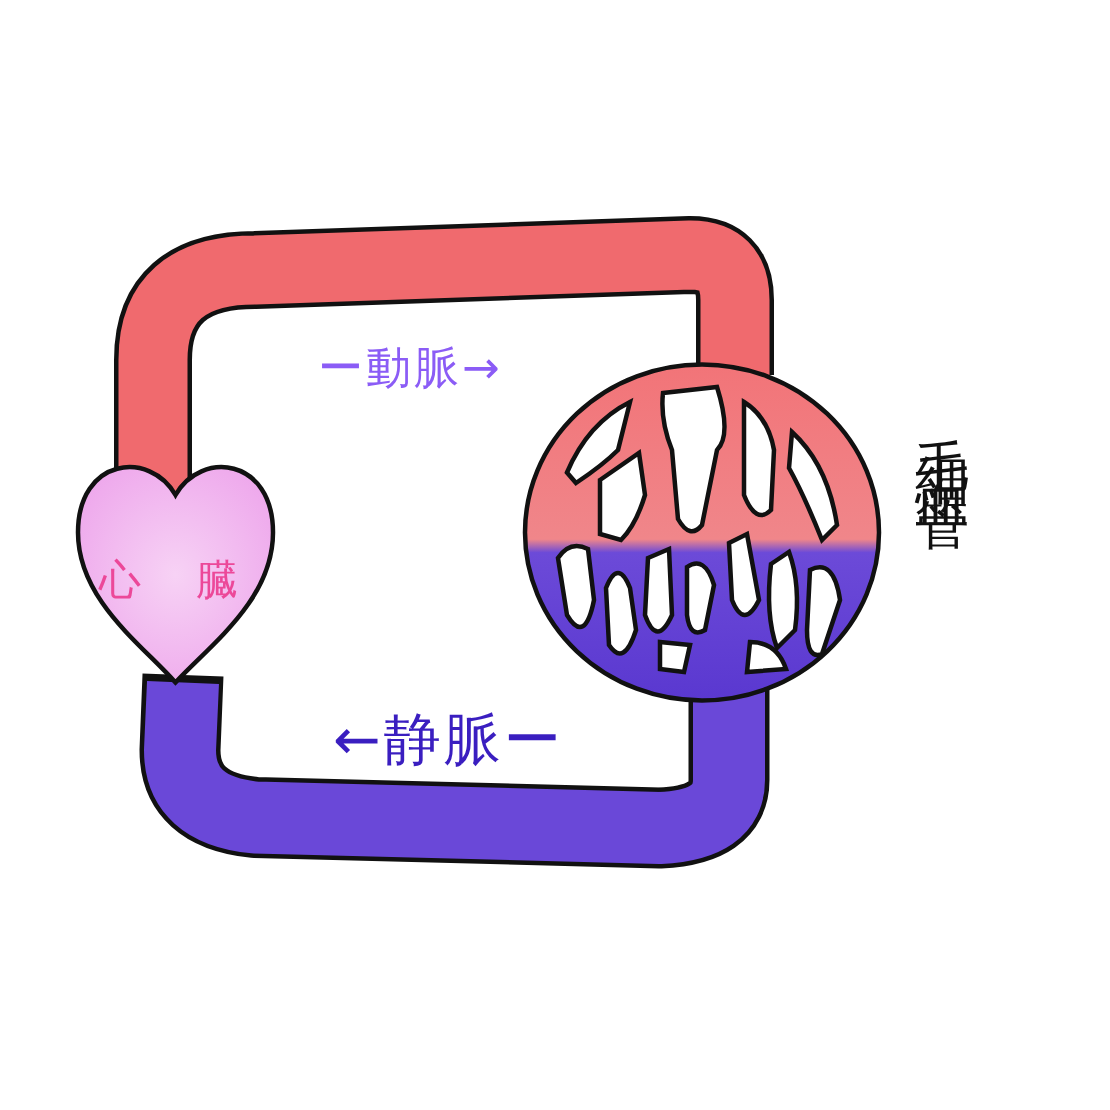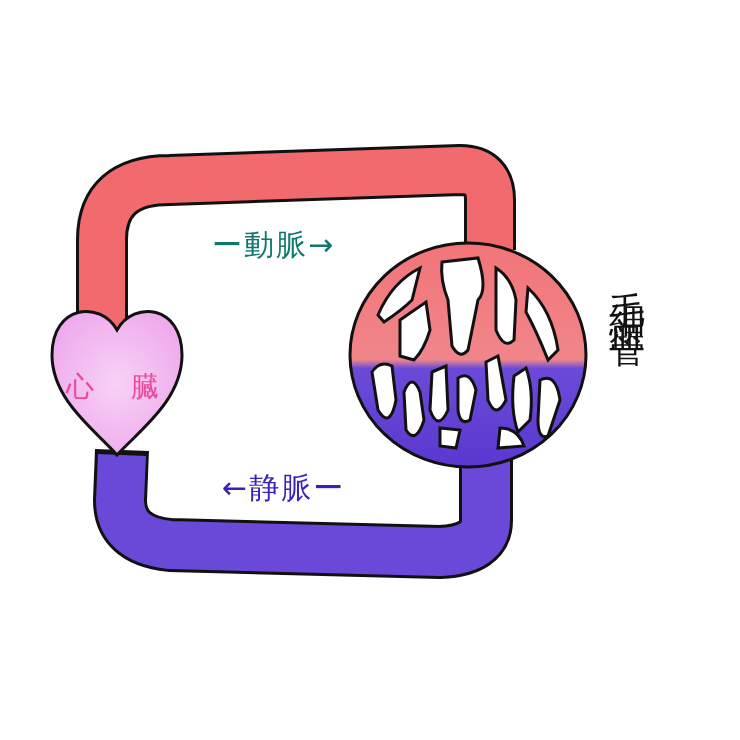--- a/index.html
+++ b/index.html
@@ -1,20 +1,20 @@
 <!DOCTYPE html>
 <html><head>
   <meta charset="utf-8">
   <style>
     html, body { margin: 0; padding: 0; background: #ffffff; }
     body { width: 740px; height: 740px; position: relative; overflow: hidden; font-family: "DejaVu Sans", sans-serif; }
     svg.diagram { position: absolute; left: 0; top: 0; }
     .label { position: absolute; font-family: "DejaVu Sans", sans-serif; white-space: nowrap; }
-    .artery-label { left: 212px; top: 225px; font-size: 30px; color: #0f766e; letter-spacing: 2px; }
-    .vein-label { left: 222px; top: 468px; font-size: 30px; color: #3a1ec0; letter-spacing: 2px; text-align: right; }
+    .artery-label { left: 212px; top: 225px; font-size: 30px; color: #8b5cf6; letter-spacing: 2px; }
+    .vein-label { left: 222px; top: 468px; font-size: 38px; color: #3a1ec0; letter-spacing: 2px; text-align: right; }
     .heart-label { left: 66px; top: 368px; font-size: 28px; color: #ec4899; letter-spacing: 14px; }
     .cap-label { left: 602px; top: 262px; font-size: 36px; color: #111; writing-mode: vertical-rl; letter-spacing: 14px; }
   </style>
 </head>
 <body>
 
 <svg class="diagram" width="740" height="740" viewBox="0 0 740 740">
   <defs>
     <linearGradient id="capGrad" x1="0" y1="0" x2="0" y2="1">
       <stop offset="0" stop-color="#f27478"></stop>

